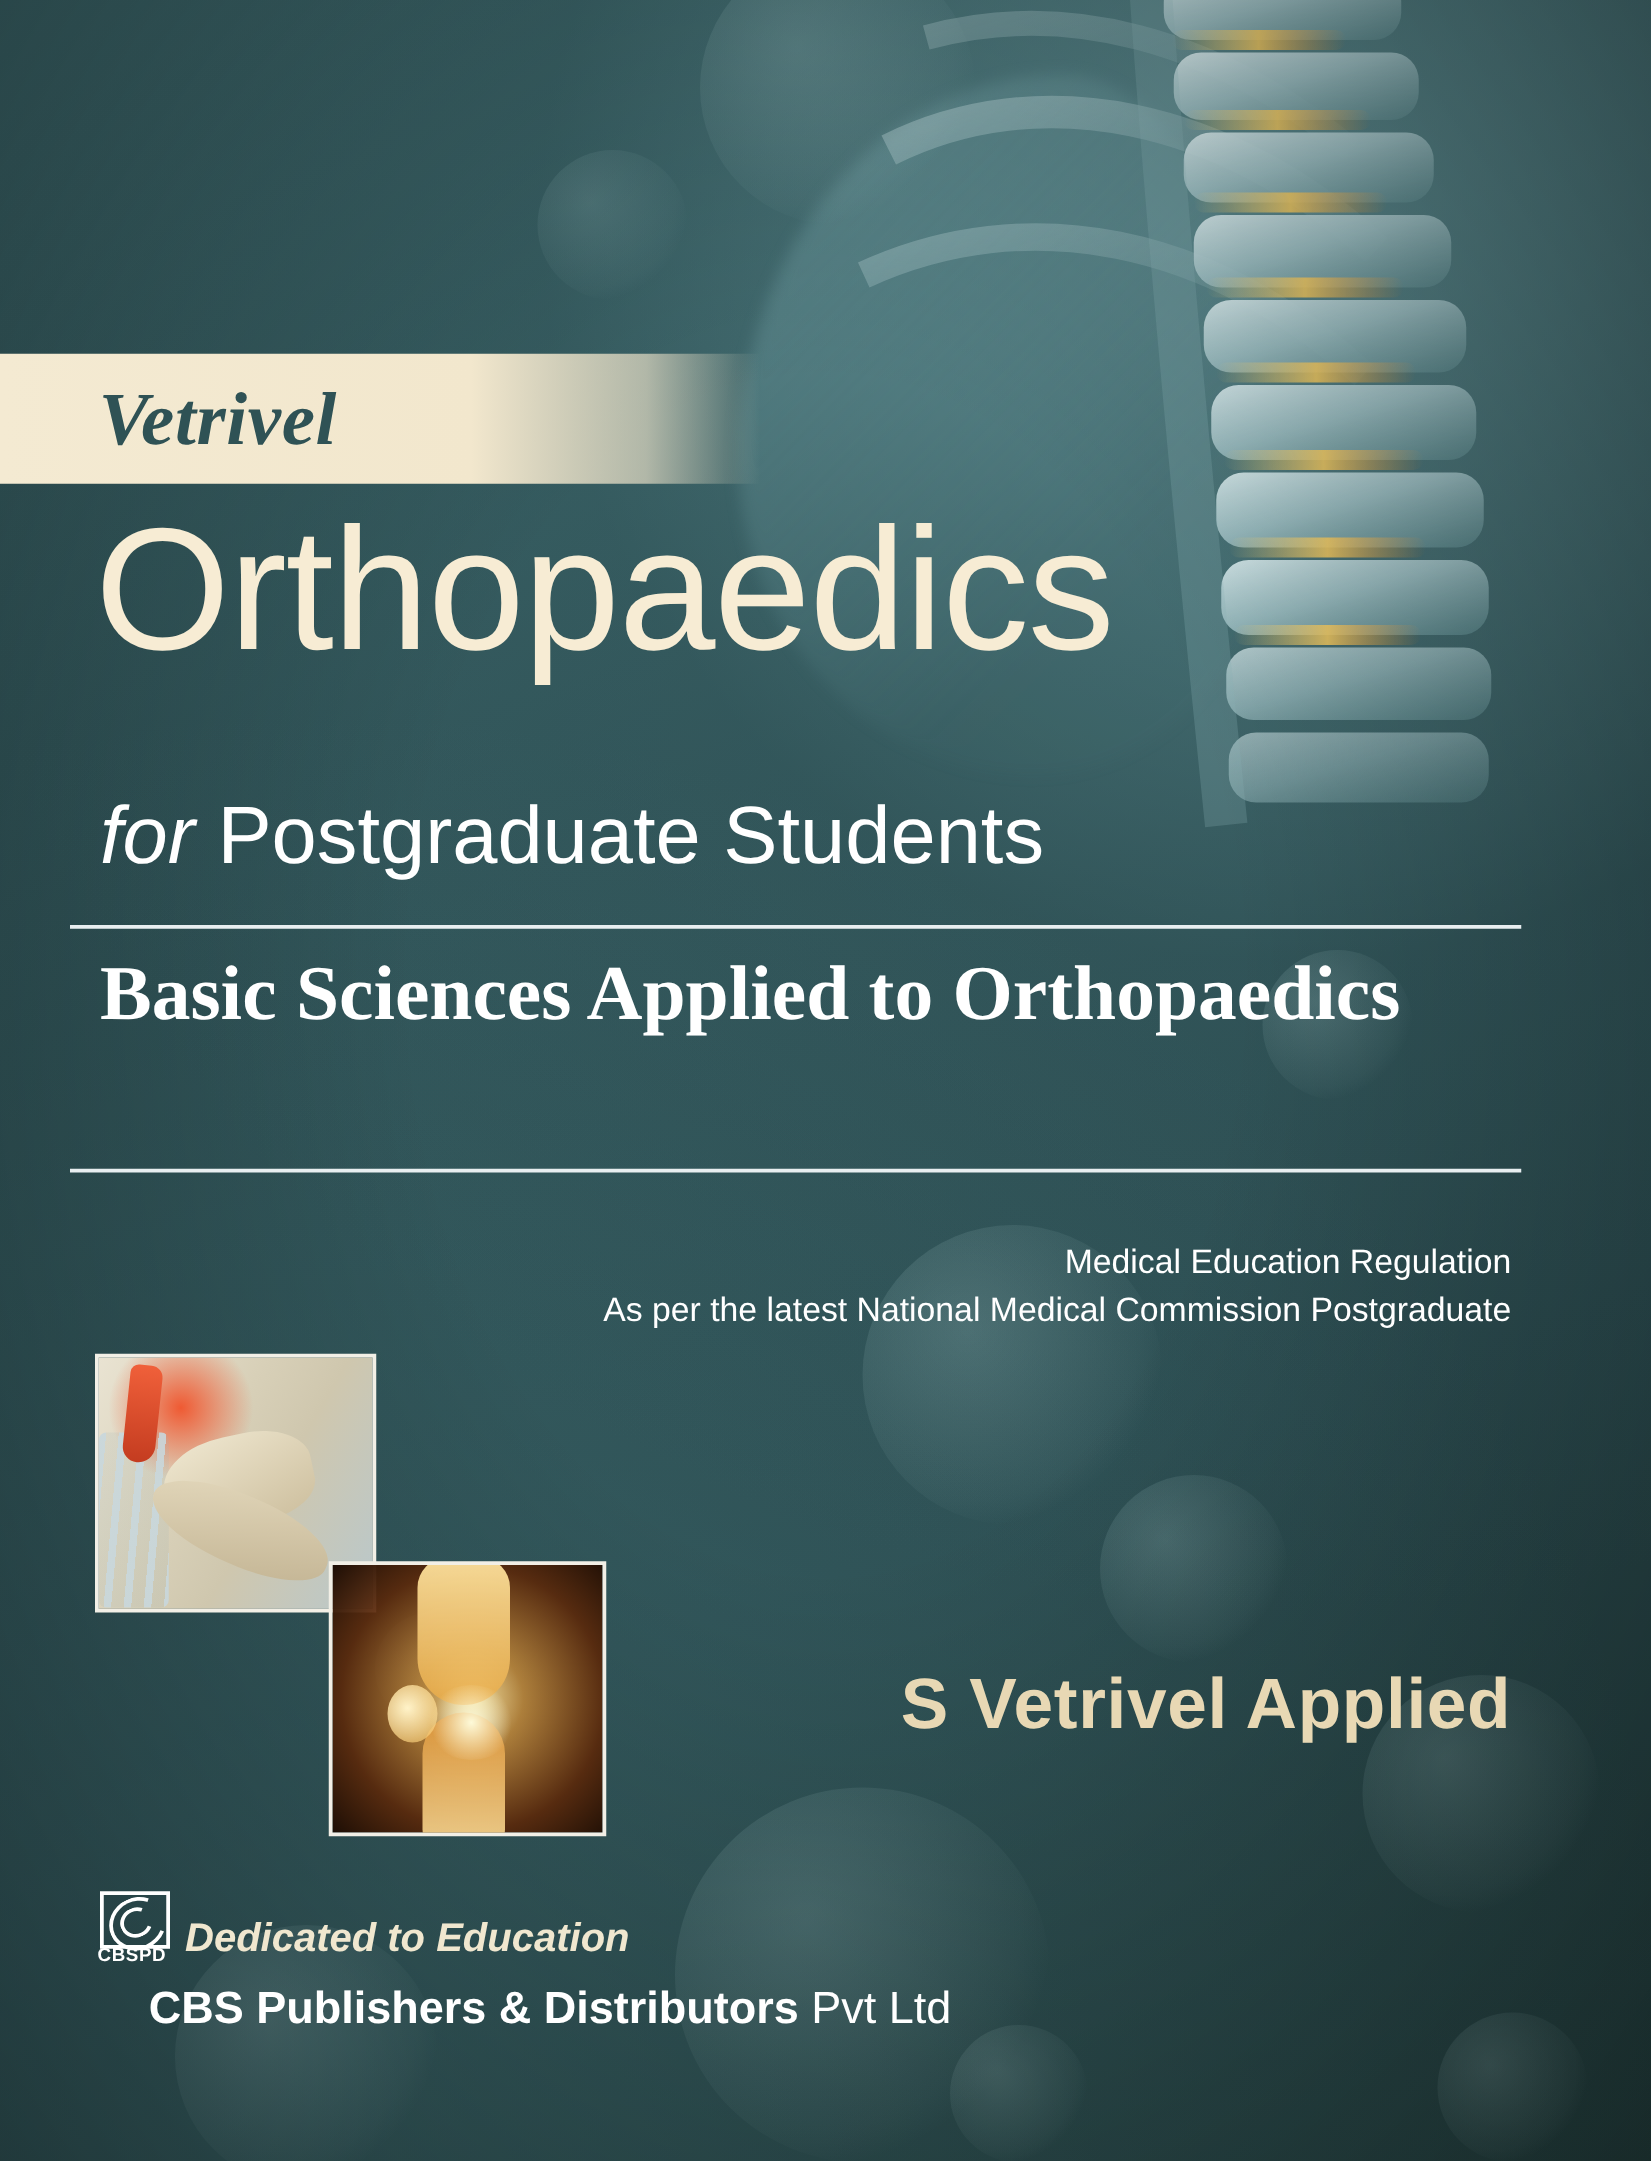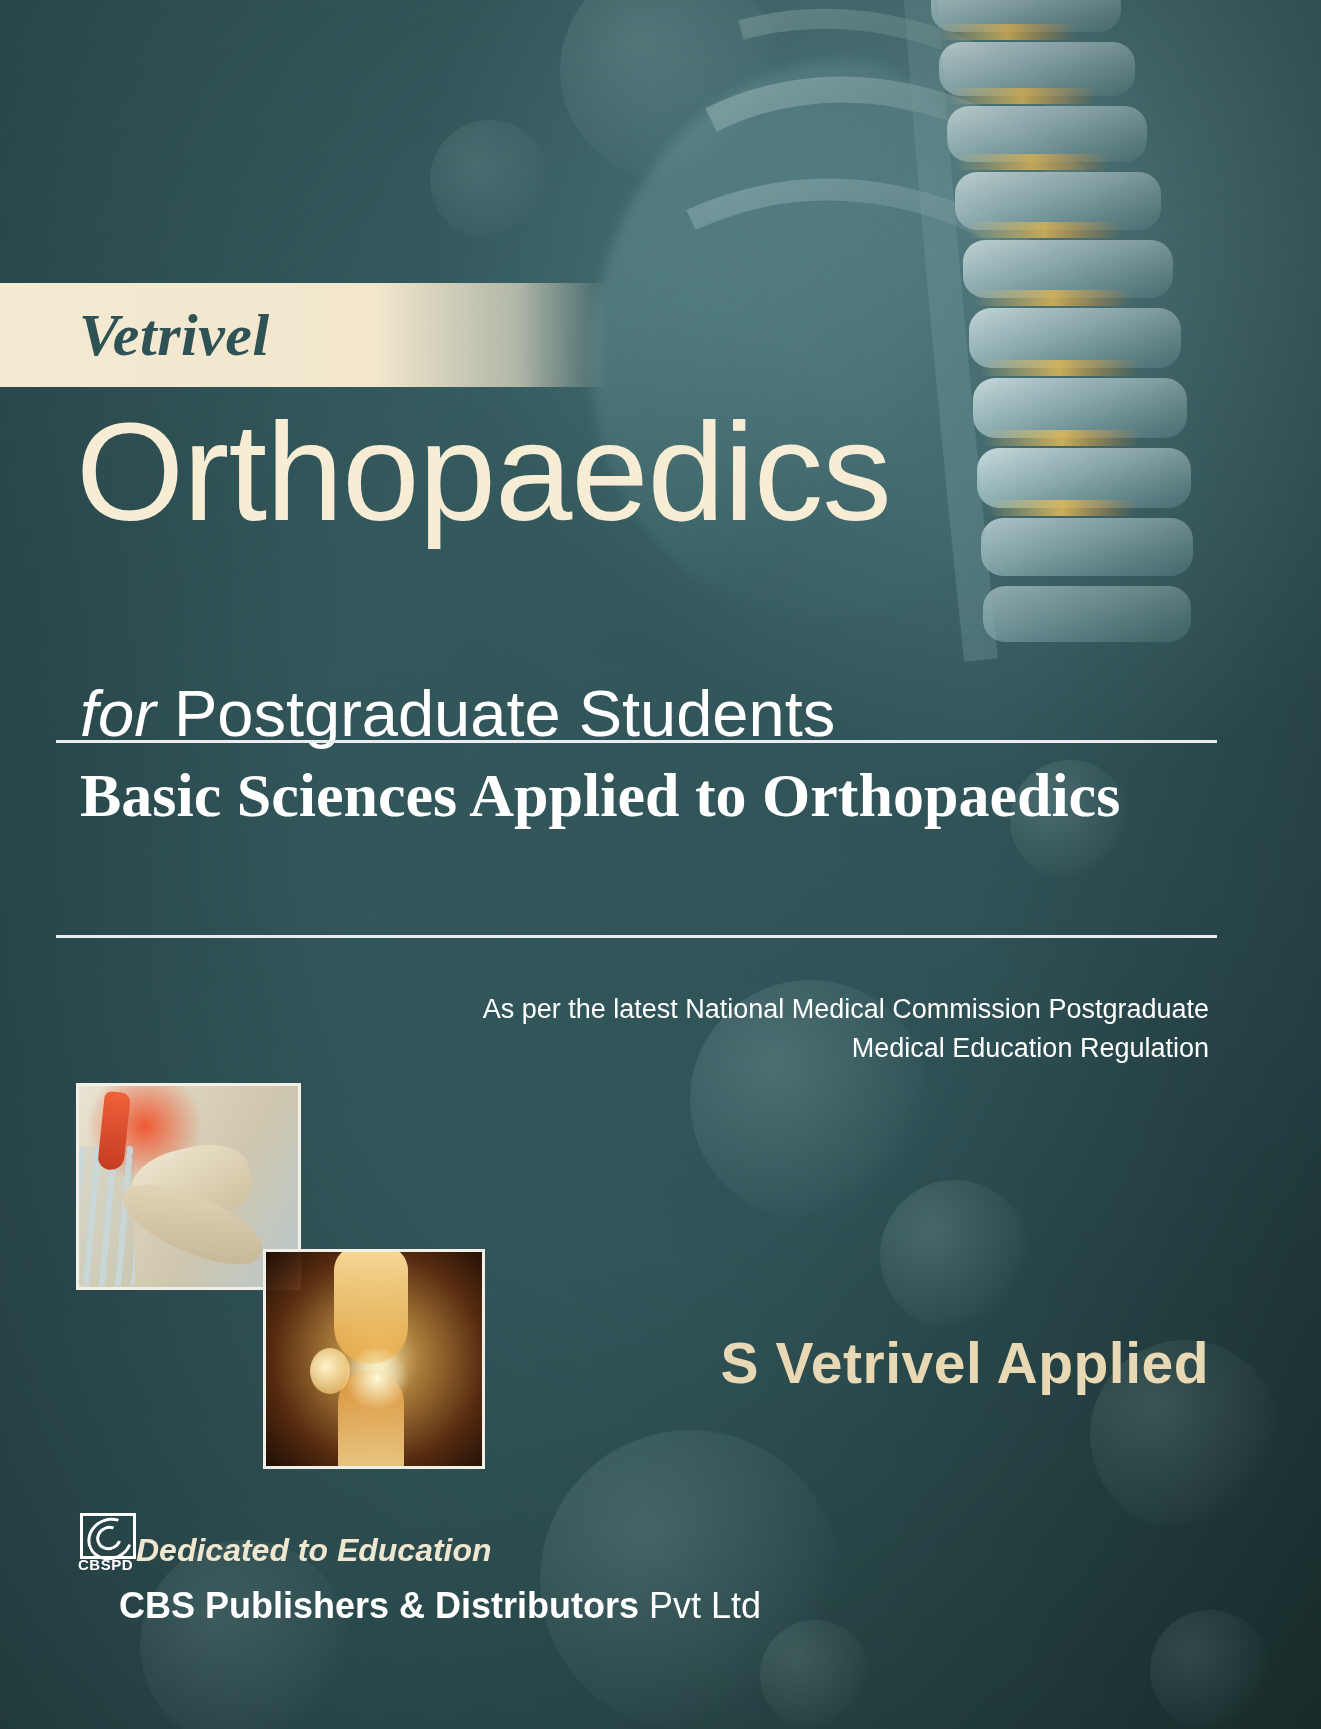--- a/index.html
+++ b/index.html
@@ -103,21 +103,20 @@
     font-weight: 400;
   }
   .title-sub {
     position: absolute;
     left: 80px;
     top: 630px;
     font-size: 65px;
     color: #ffffff;
     font-weight: 400;
     white-space: nowrap;
-    margin-top: 46px;
   }
   .title-sub .ital {
     font-style: italic;
   }
 
   .rule {
     position: absolute;
     left: 56px;
     width: 1161px;
     height: 3px;
@@ -236,21 +235,21 @@
   
   .pub-block {
     position: absolute;
     left: 80px;
     top: 1513px;
     width: 720px;
   }
   .pub-logo-row {
     display: flex;
     align-items: flex-end;
-    gap: 0;
+    gap: 12px;
     text-align: center;
   }
   .logo-mark {
     position: relative;
     width: 56px;
     height: 58px;
   }
   .logo-mark .frame {
     position: absolute;
     inset: 0 0 12px 0;
@@ -395,22 +394,22 @@
   <div class="title-sub">
     <span class="ital">for</span>
     <span>Postgraduate Students</span>
   </div>
 
   <div class="rule rule-top"></div>
   <div class="title-topic">Basic Sciences Applied to Orthopaedics</div>
   <div class="rule rule-bottom"></div>
 
   <div class="reg-note">
+    <div>Medical Education Regulation</div>
     <div>As per the latest National Medical Commission Postgraduate</div>
-    <div>Medical Education Regulation</div>
   </div>
 
   <div class="photo photo-shoulder">
     <div class="ribs"></div>
     <div class="muscle"></div>
     <div class="bone-a"></div>
     <div class="bone-b"></div>
   </div>
 
   <div class="photo photo-knee">

